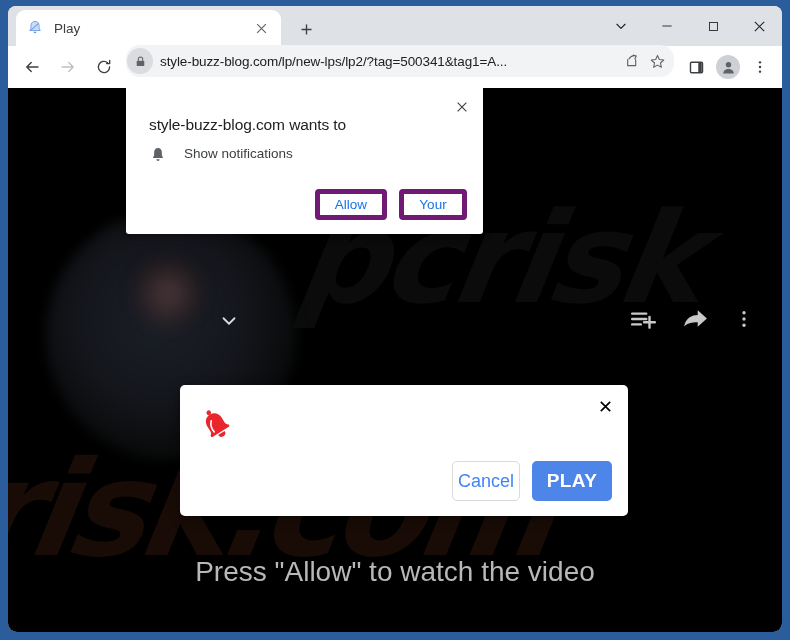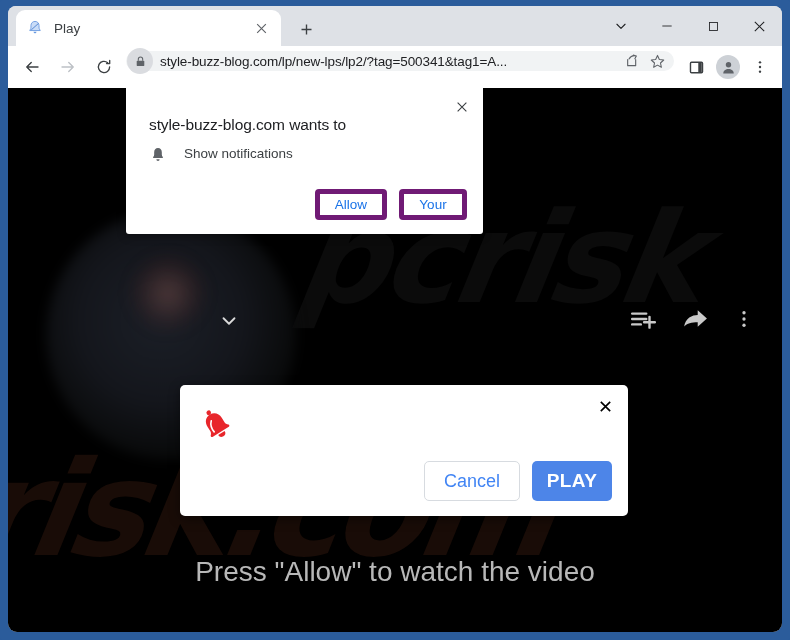--- a/index.html
+++ b/index.html
@@ -62,21 +62,21 @@
     position:relative; height:42px; background:#ffffff;
     display:flex; align-items:center; padding:0 6px;
   }
   .nav-btn {
     width:30px; height:30px; margin:0 3px; border-radius:50%;
     display:flex; align-items:center; justify-content:center;
     color:#3c4043; flex:0 0 30px;
   }
   .nav-btn.disabled { color:#bdc1c6; }
   #omnibox {
-    flex:1; height:20px; background:#f1f3f4; border-radius:14px;
+    flex:1; height:32px; background:#f1f3f4; border-radius:14px;
     display:flex; align-items:center; margin:0 6px 12px 4px;
     padding-right:4px; min-width:0;
   }
   #site-lock {
     width:26px; height:26px; margin-left:1px; border-radius:50%;
     background:#dadce0;
     display:flex; align-items:center; justify-content:center; flex:0 0 26px;
   }
   #omnibox-url {
     flex:1; font-size:13.5px; color:#202124; white-space:nowrap;
@@ -189,21 +189,21 @@
     position:absolute; left:16px; top:20px; width:42px; height:42px;
   }
   #dialog-text { position:absolute; left:65px; top:15px; }
   #dialog-line1 { font-size:17px; color:#1a1a1a; line-height:1.38; }
   #dialog-line2 { font-size:17px; color:#1a1a1a; line-height:1.38; }
   #dialog-actions {
     position:absolute; right:16px; bottom:15px;
     display:flex; align-items:center; gap:12px;
   }
   #cancel-button {
-    width:96px; height:40px; border:1px solid #d7dbe0; border-radius:5px;
+    width:68px; height:40px; border:1px solid #d7dbe0; border-radius:5px;
     background:#fff; color:#4285f4; font-size:18px;
     font-family:"Liberation Sans", sans-serif;
     display:flex; align-items:center; justify-content:center;
   }
   #play-button {
     width:80px; height:40px; border:none; border-radius:5px;
     color:#ffffff; font-size:19px; font-weight:700;
     font-family:"Liberation Sans", sans-serif;
     display:flex; align-items:center; justify-content:center;
     letter-spacing:0.4px;

